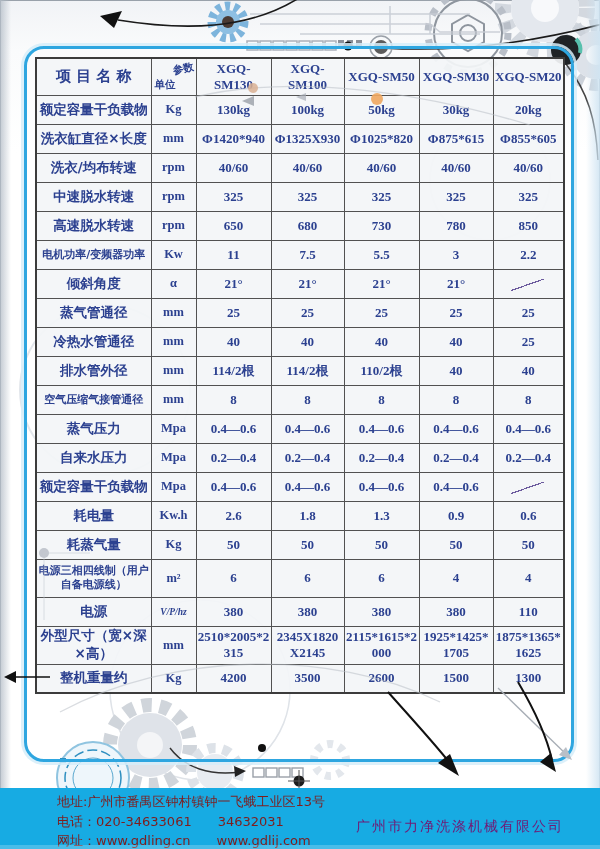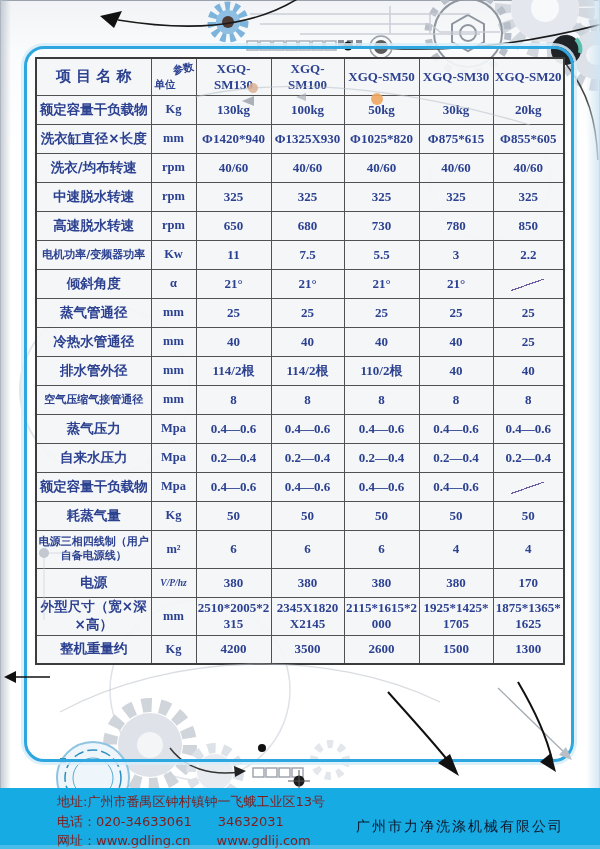--- a/index.html
+++ b/index.html
@@ -32,21 +32,21 @@
       #2b3f8e calc(50% + 0.3px), rgba(0,0,0,0) calc(50% + 0.3px));}
   .c-top{position:absolute;top:3px;right:2px;font-size:10.5px;transform:rotate(-12deg);}
   .c-bot{position:absolute;bottom:3px;left:3px;font-size:10.5px;}
   .diag{display:inline-block;width:34px;height:12px;vertical-align:middle;
     background:linear-gradient(to bottom right,
       transparent calc(50% - 1px), #6c5b9e calc(50% - 1px),
       #6c5b9e calc(50% + 0.2px), transparent calc(50% + 0.2px));}
   .footer{position:absolute;left:0;top:788px;width:600px;height:61px;
     background:#17abe3;z-index:5;}
   .f-left{position:absolute;left:57px;top:4px;font-size:13px;line-height:19.5px;color:#7f1d1d;}
-  .f-company{position:absolute;right:36px;top:30px;font-size:14px;color:#0f172a;letter-spacing:2px;}
+  .f-company{position:absolute;right:36px;top:30px;font-size:14px;color:#701a75;letter-spacing:2px;}
   .f-strip{position:absolute;left:0;bottom:0;width:100%;height:4px;background:rgba(255,255,255,0.22);}
 </style>
 </head>
 <body>
 
 <div class="page">
 
   <svg class="bg" width="600" height="849" viewBox="0 0 600 849">
     <defs>
       <linearGradient id="gl" x1="0" y1="0" x2="1" y2="0">
@@ -293,20 +293,29 @@
         <tr>
           <td class="lbl">额定容量干负载物</td>
           <td class="unit">Mpa</td>
           <td class="val">0.4—0.6</td>
           <td class="val">0.4—0.6</td>
           <td class="val">0.4—0.6</td>
           <td class="val">0.4—0.6</td>
           <td class="val"><span class="diag"></span></td>
         </tr>
         <tr>
+          <td class="lbl">耗电量</td>
+          <td class="unit">Kw.h</td>
+          <td class="val">2.6</td>
+          <td class="val">1.8</td>
+          <td class="val">1.3</td>
+          <td class="val">0.9</td>
+          <td class="val">0.6</td>
+        </tr>
+        <tr>
           <td class="lbl">耗蒸气量</td>
           <td class="unit">Kg</td>
           <td class="val">50</td>
           <td class="val">50</td>
           <td class="val">50</td>
           <td class="val">50</td>
           <td class="val">50</td>
         </tr>
         <tr class="tall">
           <td class="lbl sm">电源三相四线制（用户自备电源线）</td>
@@ -317,21 +326,21 @@
           <td class="val">4</td>
           <td class="val">4</td>
         </tr>
         <tr>
           <td class="lbl">电源</td>
           <td class="unit sm-u">V/P/hz</td>
           <td class="val">380</td>
           <td class="val">380</td>
           <td class="val">380</td>
           <td class="val">380</td>
-          <td class="val">170</td>
+          <td class="val">110</td>
         </tr>
         <tr class="tall">
           <td class="lbl">外型尺寸（宽×深×高）</td>
           <td class="unit">mm</td>
           <td class="val">2510*2005*2315</td>
           <td class="val">2345X1820X2145</td>
           <td class="val">2115*1615*2000</td>
           <td class="val">1925*1425*1705</td>
           <td class="val">1875*1365*1625</td>
         </tr>

